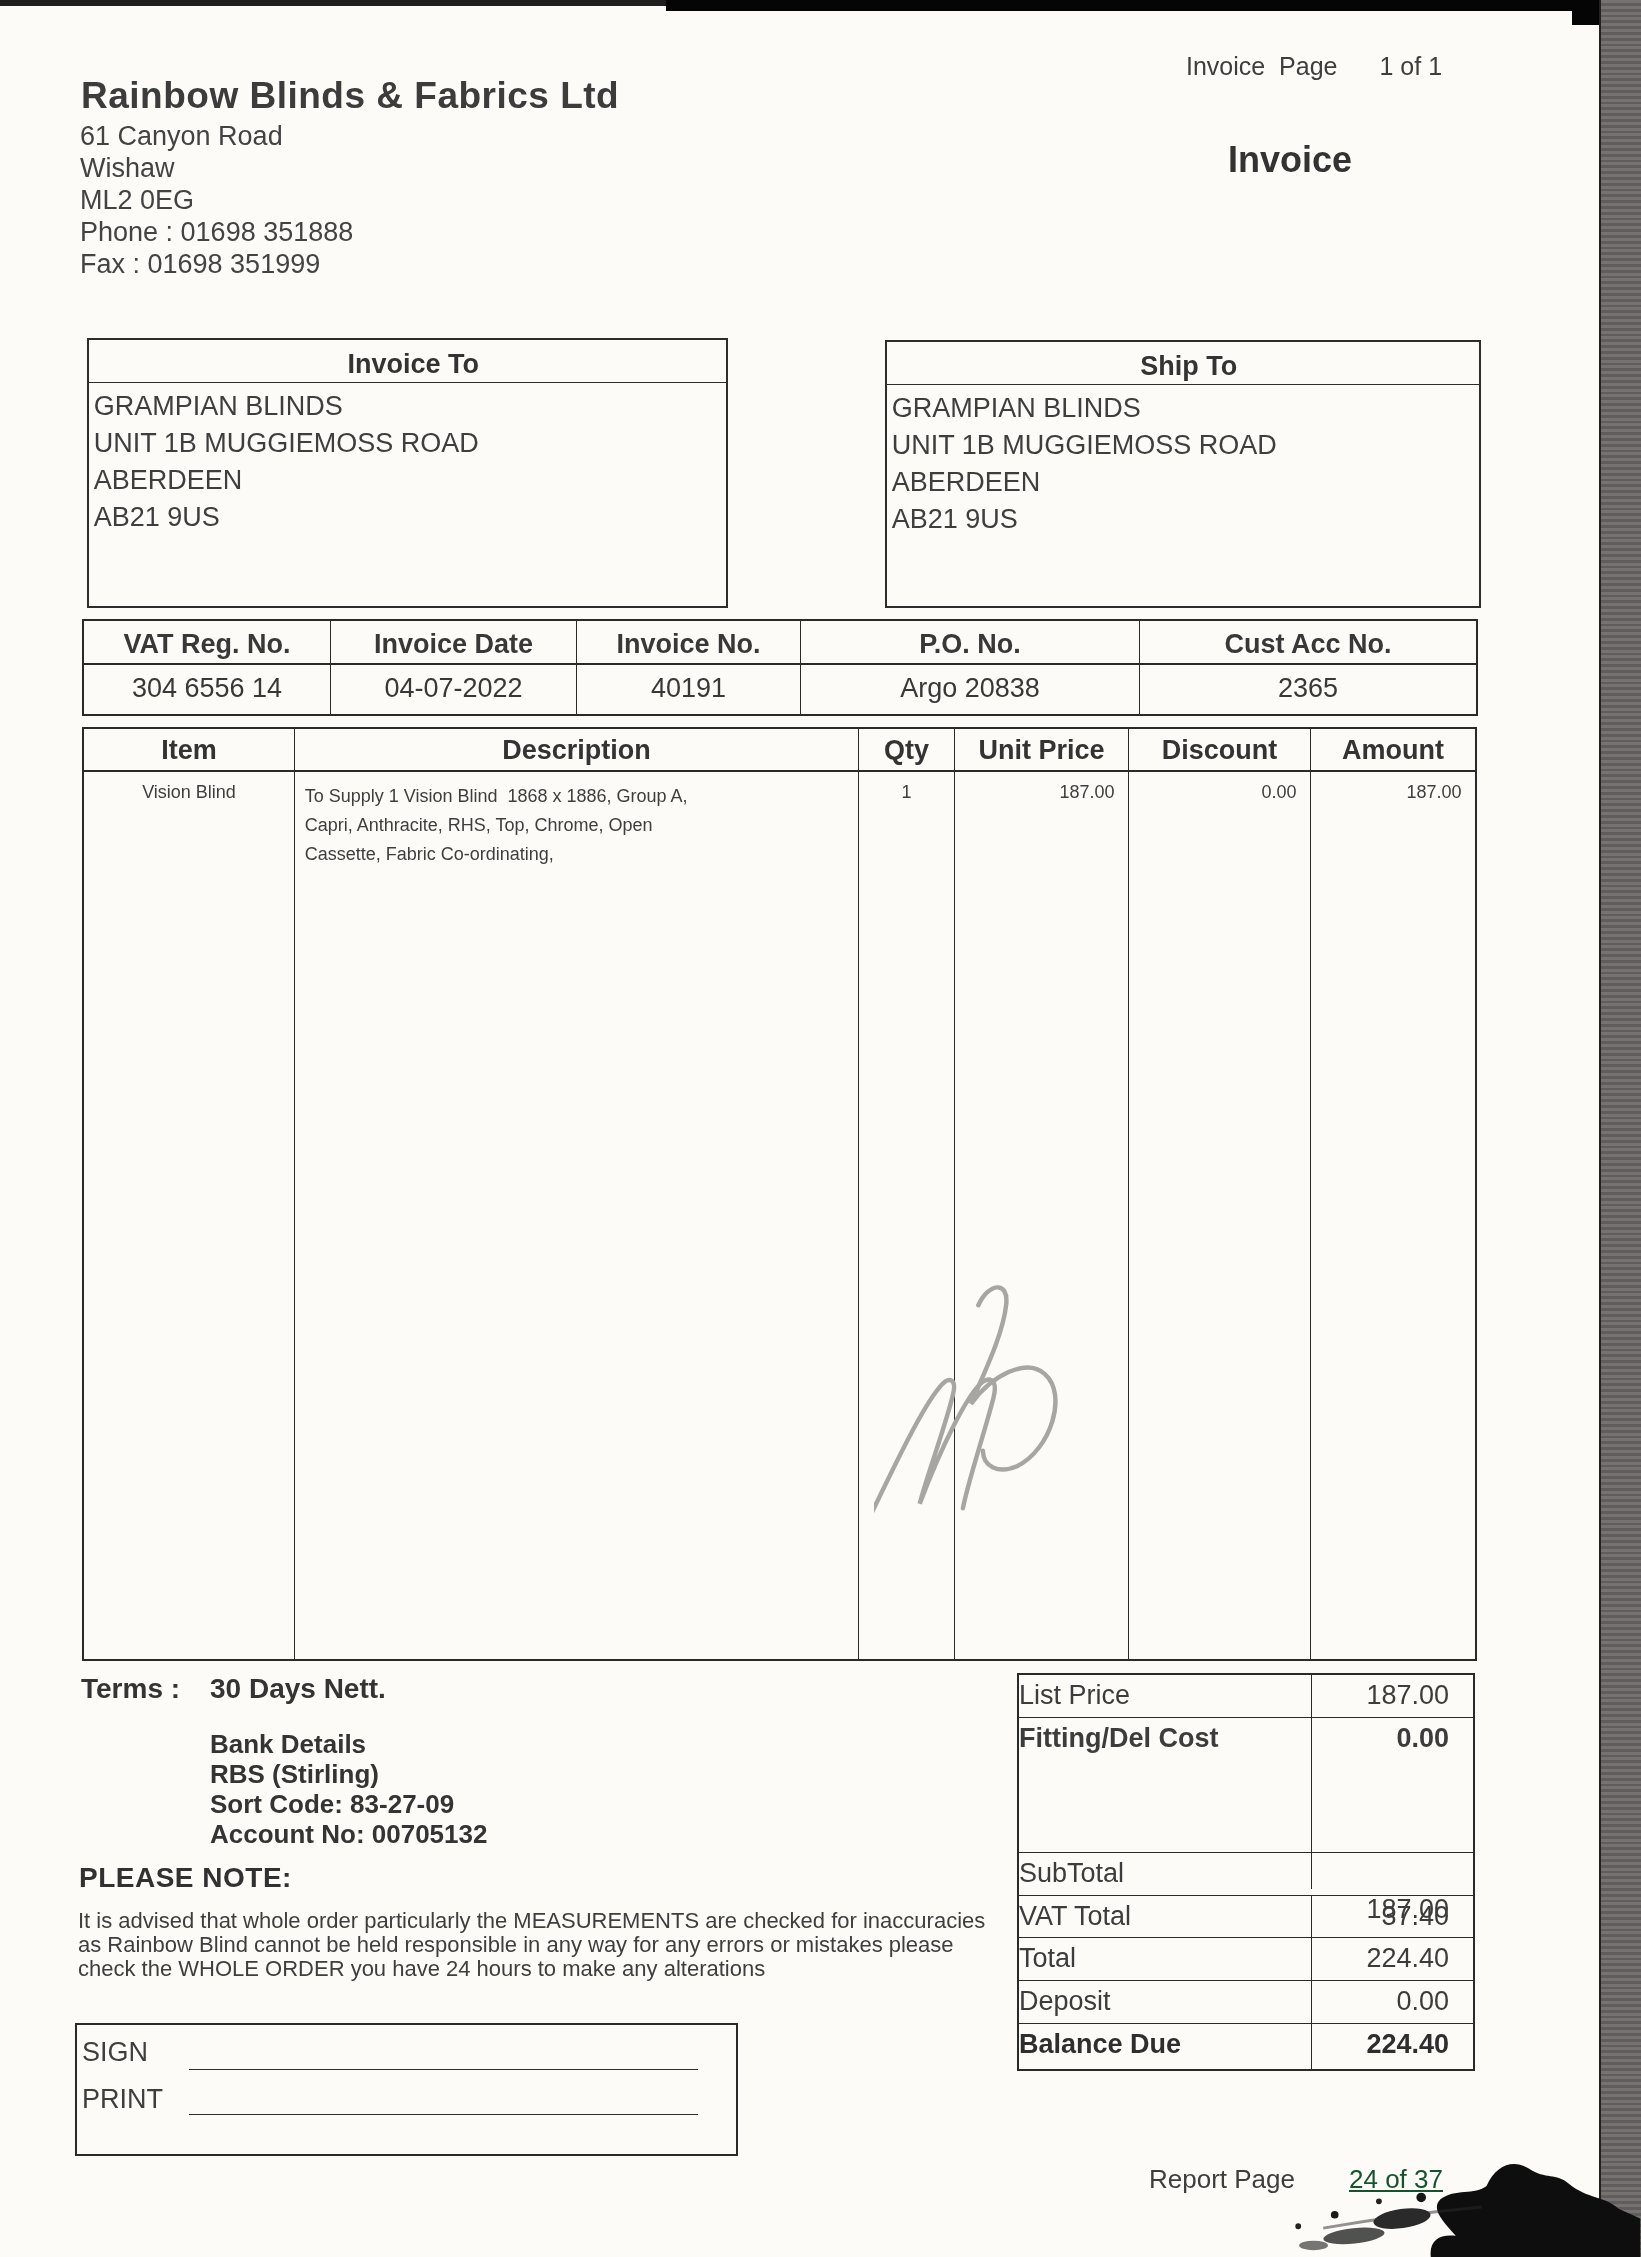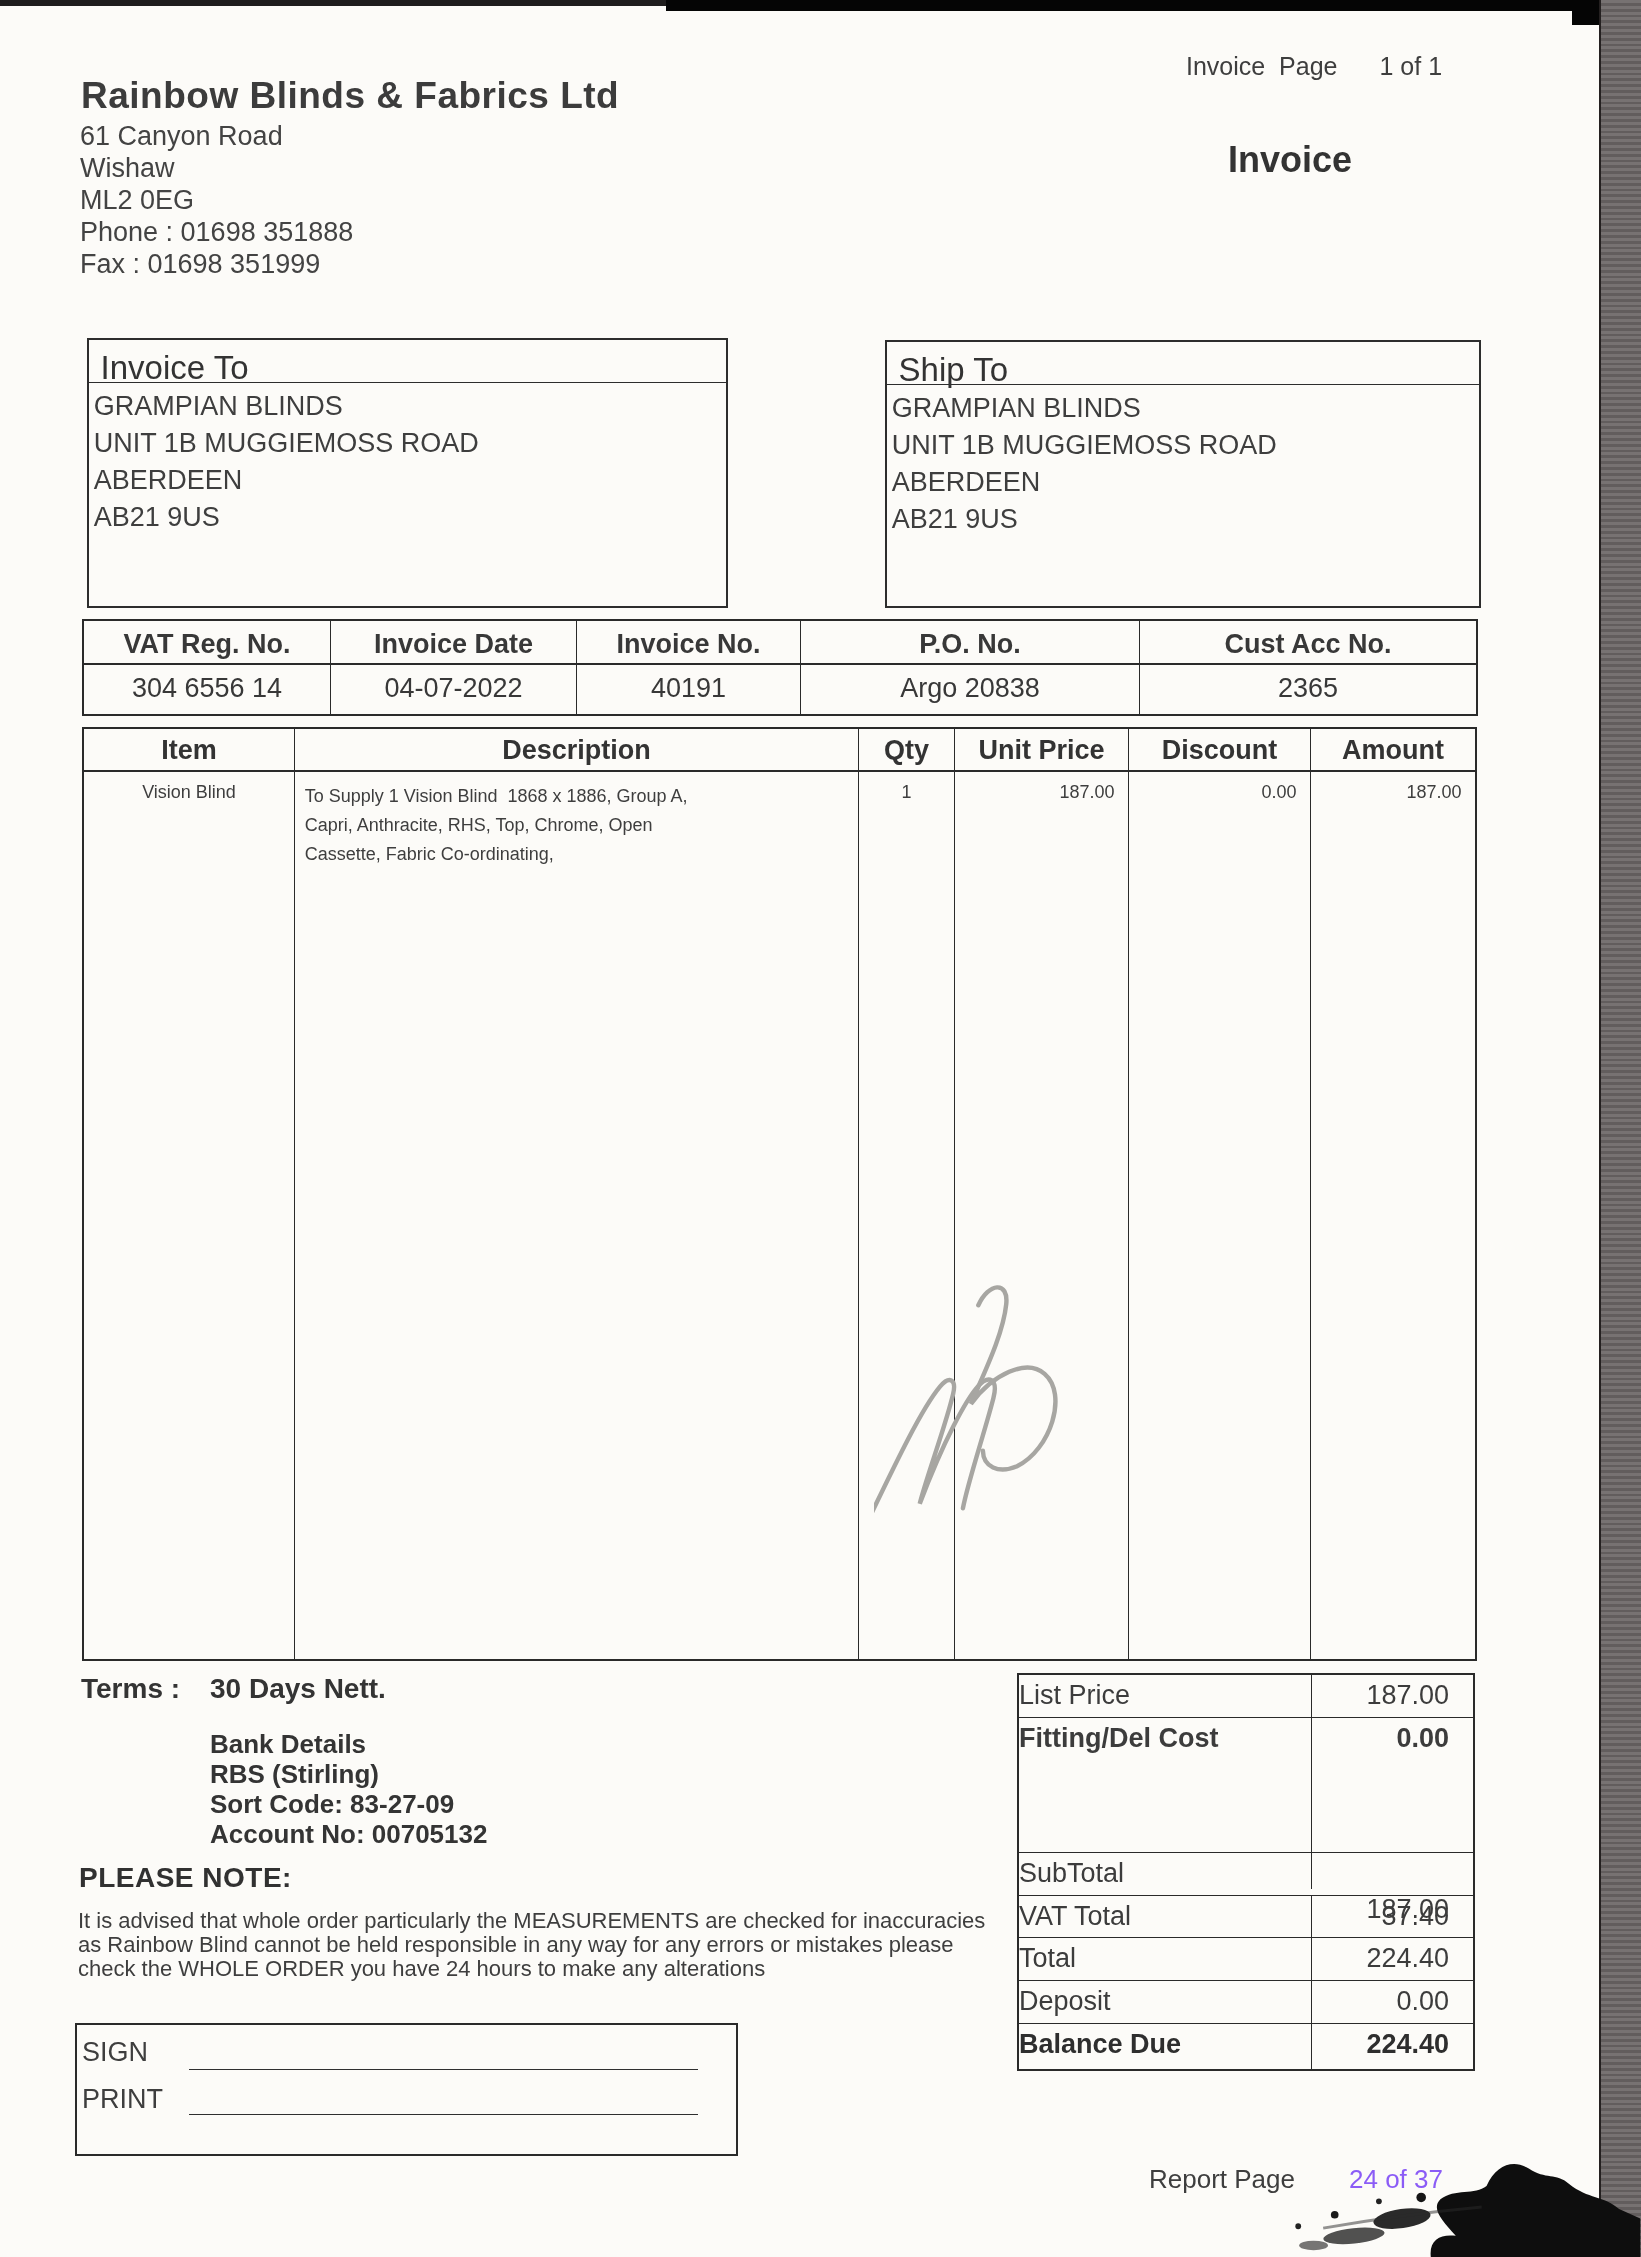--- a/index.html
+++ b/index.html
@@ -22,21 +22,21 @@
   .company-name{left:81px;top:75px;font-size:37px;font-weight:bold;color:#3c3c3c;letter-spacing:0.5px;}
   .company-addr{left:80px;top:120px;font-size:27px;line-height:32px;color:#434343;}
   .page-line{left:1186px;top:52px;font-size:25px;color:#3e3e3e;}
   .page-line .lbl{white-space:pre;}
   .page-line .val{margin-left:42px;}
   .invoice-title{left:1228px;top:139px;font-size:36px;font-weight:bold;color:#333;}
   
   .addr-box{border:2.9px solid #2d2d2d;background:transparent;}
   .box-invoice-to{left:87px;top:338px;width:637px;height:266px;}
   .box-ship-to{left:885px;top:340px;width:592px;height:264px;}
-  .addr-box .box-title{height:43px;border-bottom:1.9px solid #2d2d2d;font-size:33px;font-weight:normal;color:#333;padding:8.7px 0 0 11.6px;box-sizing:border-box;}
+  .addr-box .box-title{height:43px;border-bottom:1.9px solid #2d2d2d;font-size:27px;font-weight:bold;color:#333;padding:8.7px 0 0 11.6px;box-sizing:border-box;text-align:center;}
   .addr-box .box-body{padding:4.8px 0 0 4.8px;font-size:27px;line-height:37px;color:#3e3e3e;}
   
   .meta-table{left:82px;top:619px;width:1396px;height:97px;border:2.9px solid #2a2a2a;box-sizing:border-box;display:grid;grid-template-columns:247px 246px 224px 339px 1fr;grid-template-rows:44px 1fr;}
   .meta-table .h{border-bottom:2.9px solid #2a2a2a;font-weight:bold;}
   .meta-table .c{border-right:1.9px solid #2a2a2a;font-size:27px;color:#383838;text-align:center;padding-top:7.7px;box-sizing:border-box;}
   .meta-table .c.last{border-right:none;}
   
   .items-table{left:82px;top:727px;width:1395px;height:934px;border:2.9px solid #2a2a2a;box-sizing:border-box;display:grid;grid-template-columns:211px 564px 96px 174px 182px 1fr;grid-template-rows:43px 1fr;}
   .items-table .hc{border-right:1.9px solid #2a2a2a;border-bottom:2.9px solid #2a2a2a;font-size:27px;font-weight:bold;color:#333;text-align:center;padding-top:5.8px;box-sizing:border-box;}
   .items-table .bc{border-right:1.9px solid #2a2a2a;font-size:18px;color:#3e3e3e;padding-top:9.7px;box-sizing:border-box;}
@@ -64,21 +64,21 @@
   .r-listprice{height:43px;} .r-fitting{height:135px;font-weight:bold;} .r-subtotal{height:43px;flex-direction:column;}
   .r-vat{height:42px;} .r-total{height:43px;} .r-deposit{height:43px;}
   
   .sign-box{left:75px;top:2023px;width:663px;height:133px;border:2.9px solid #2a2a2a;box-sizing:border-box;}
   .sign-label{left:82px;top:2037px;font-size:27px;color:#3e3e3e;}
   .print-label{left:82px;top:2084px;font-size:27px;color:#3e3e3e;}
   .sig-line{height:0;border-top:1.9px solid #2f2f2f;width:509px;left:189px;}
   .line-sign{top:2069px;} .line-print{top:2114px;}
   
   .report-label{left:1149px;top:2164px;font-size:26px;color:#3e3e3e;}
-  .report-value{left:1349px;top:2164px;font-size:26px;color:#8b5cf6;}
+  .report-value{left:1349px;top:2164px;font-size:26px;color:#14532d;text-decoration:underline;}
   .ink{left:1284px;top:2159px;width:357px;height:98px;}
 </style>
 </head>
 <body>
 
 <div class="page">
 
   <div class="abs strip-a"></div>
   <div class="abs strip-b"></div>
   <div class="abs strip-c"></div>

